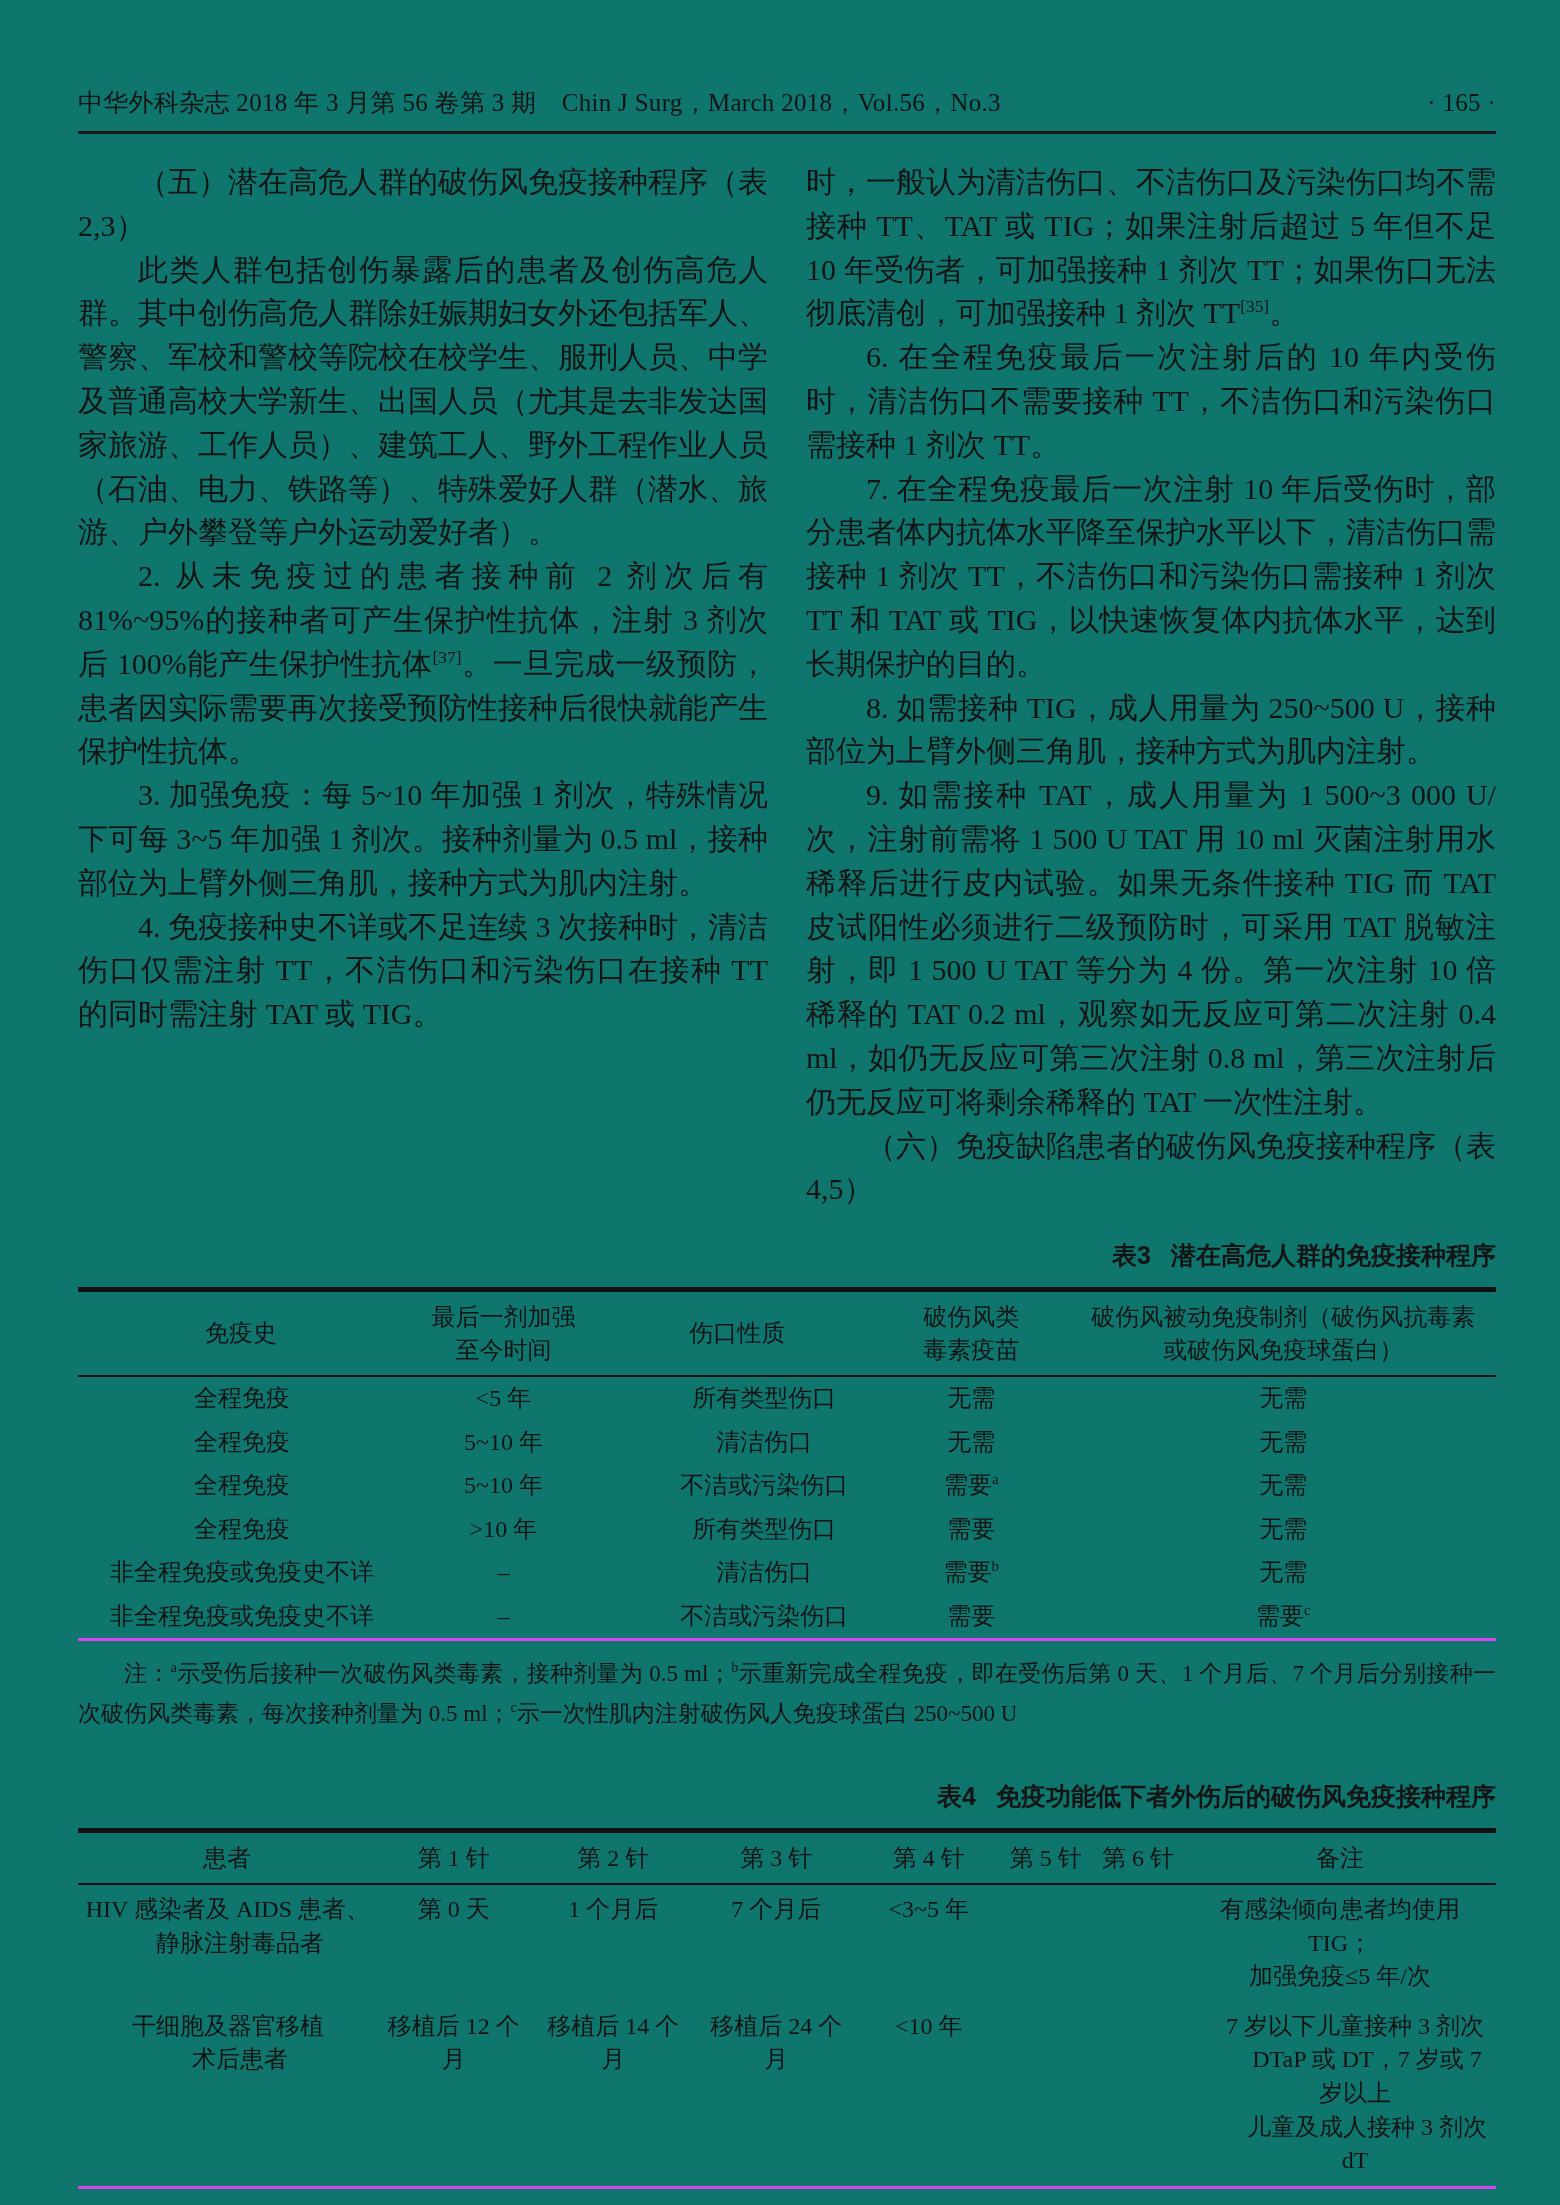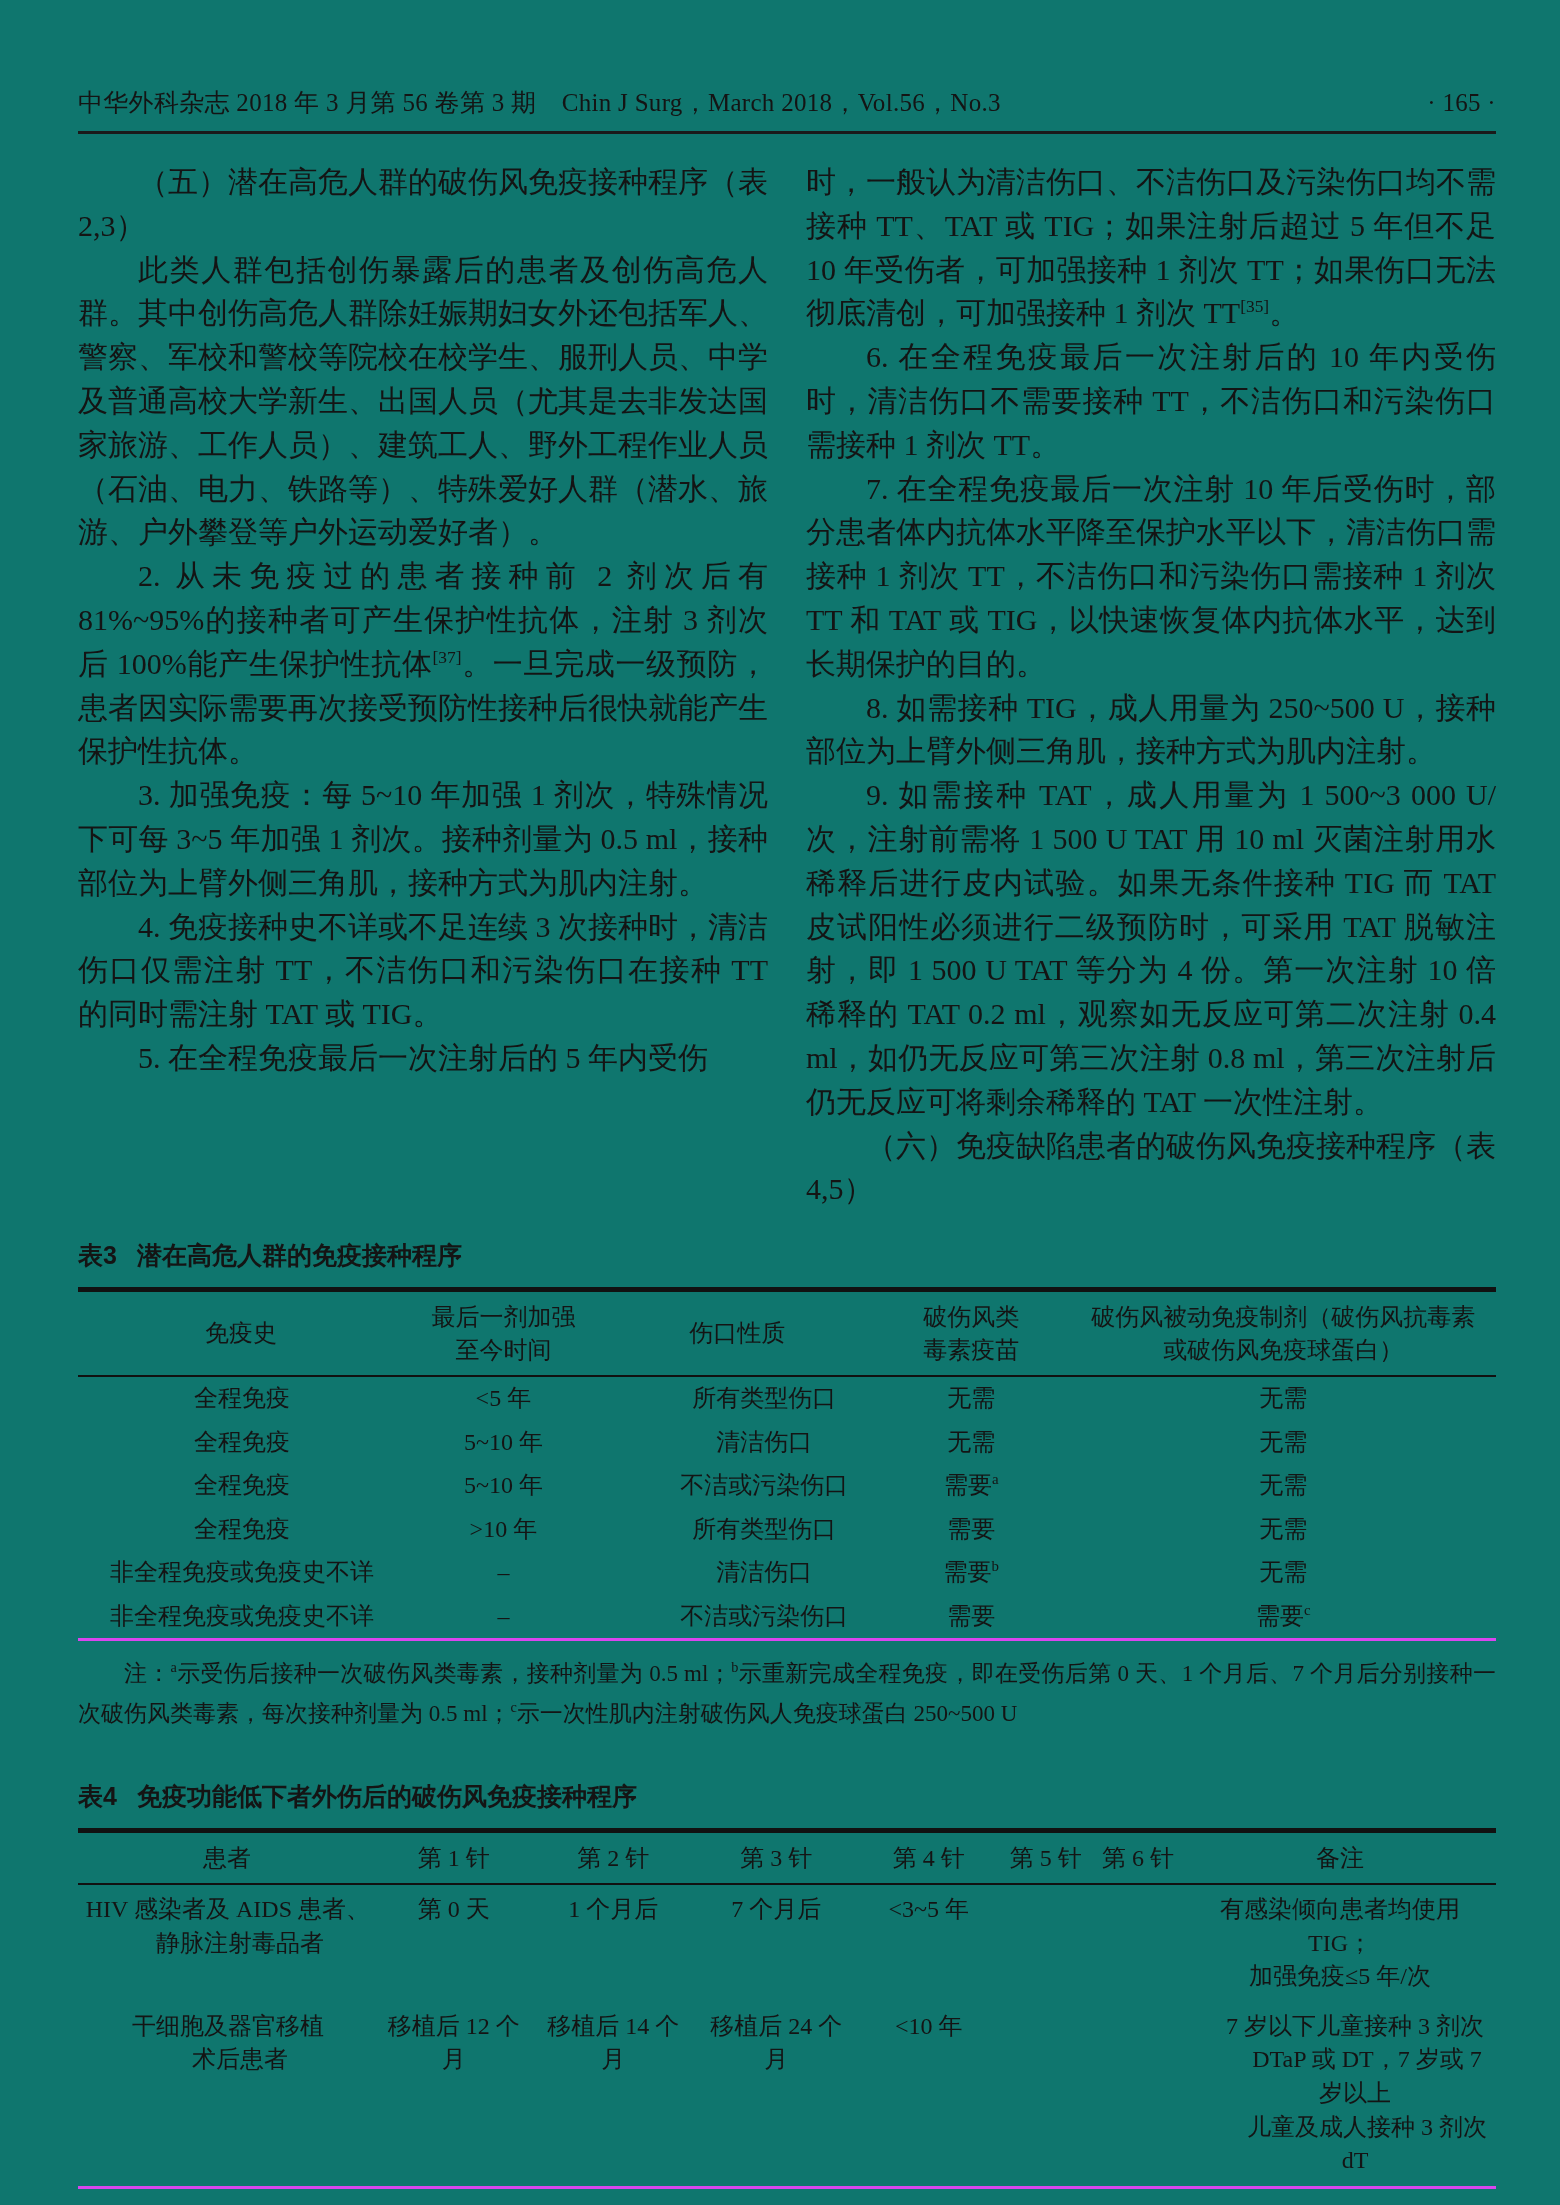--- a/index.html
+++ b/index.html
@@ -20,21 +20,21 @@
   }
   
   .columns { display:flex; gap:38px; margin-top:26px; }
   .col { width:698px; font-size:30px; line-height:1.46; text-align:justify; }
   .para { margin:0; }
   .ind { text-indent:2em; }
   sup.ref { font-size:0.58em; line-height:0; }
   sup.cell-sup { font-size:0.62em; line-height:0; }
   
   .tcaption {
-    text-align:left; margin:28px 0 0;
+    text-align:right; margin:28px 0 0;
     font-family:"Liberation Sans","DejaVu Sans",sans-serif;
     font-weight:700; font-size:25px;
   }
   .tcaption .tlabel { margin-right:20px; }
   table.tbl {
     width:100%; border-collapse:collapse; margin-top:15px;
     border-top:5px solid #111; border-bottom:3px solid #d946ef;
     font-size:24px;
   }
   .tbl th {
@@ -67,21 +67,20 @@
     <span>· 165 ·</span>
   </div>
 
   <div class="columns">
     <div class="col">
       <p class="para ind"><span>（五）潜在高危人群的破伤风免疫接种程序（表2,3）</span><sup class="ref"></sup><span></span></p>
       <p class="para ind"><span>此类人群包括创伤暴露后的患者及创伤高危人群。其中创伤高危人群除妊娠期妇女外还包括军人、警察、军校和警校等院校在校学生、服刑人员、中学及普通高校大学新生、出国人员（尤其是去非发达国家旅游、工作人员）、建筑工人、野外工程作业人员（石油、电力、铁路等）、特殊爱好人群（潜水、旅游、户外攀登等户外运动爱好者）。</span><sup class="ref"></sup><span></span></p>
       <p class="para ind"><span>2. 从未免疫过的患者接种前 2 剂次后有 81%~95%的接种者可产生保护性抗体，注射 3 剂次后 100%能产生保护性抗体</span><sup class="ref">[37]</sup><span>。一旦完成一级预防，患者因实际需要再次接受预防性接种后很快就能产生保护性抗体。</span></p>
       <p class="para ind"><span>3. 加强免疫：每 5~10 年加强 1 剂次，特殊情况下可每 3~5 年加强 1 剂次。接种剂量为 0.5 ml，接种部位为上臂外侧三角肌，接种方式为肌内注射。</span><sup class="ref"></sup><span></span></p>
       <p class="para ind"><span>4. 免疫接种史不详或不足连续 3 次接种时，清洁伤口仅需注射 TT，不洁伤口和污染伤口在接种 TT 的同时需注射 TAT 或 TIG。</span><sup class="ref"></sup><span></span></p>
-      <p class="para ind"><span>5. 在全程免疫最后一次注射后的 5 年内受伤</span><sup class="ref"></sup><span></span></p>
     </div>
     <div class="col">
       <p class="para"><span>时，一般认为清洁伤口、不洁伤口及污染伤口均不需接种 TT、TAT 或 TIG；如果注射后超过 5 年但不足 10 年受伤者，可加强接种 1 剂次 TT；如果伤口无法彻底清创，可加强接种 1 剂次 TT</span><sup class="ref">[35]</sup><span>。</span></p>
       <p class="para ind"><span>6. 在全程免疫最后一次注射后的 10 年内受伤时，清洁伤口不需要接种 TT，不洁伤口和污染伤口需接种 1 剂次 TT。</span><sup class="ref"></sup><span></span></p>
       <p class="para ind"><span>7. 在全程免疫最后一次注射 10 年后受伤时，部分患者体内抗体水平降至保护水平以下，清洁伤口需接种 1 剂次 TT，不洁伤口和污染伤口需接种 1 剂次 TT 和 TAT 或 TIG，以快速恢复体内抗体水平，达到长期保护的目的。</span><sup class="ref"></sup><span></span></p>
       <p class="para ind"><span>8. 如需接种 TIG，成人用量为 250~500 U，接种部位为上臂外侧三角肌，接种方式为肌内注射。</span><sup class="ref"></sup><span></span></p>
       <p class="para ind"><span>9. 如需接种 TAT，成人用量为 1 500~3 000 U/次，注射前需将 1 500 U TAT 用 10 ml 灭菌注射用水稀释后进行皮内试验。如果无条件接种 TIG 而 TAT 皮试阳性必须进行二级预防时，可采用 TAT 脱敏注射，即 1 500 U TAT 等分为 4 份。第一次注射 10 倍稀释的 TAT 0.2 ml，观察如无反应可第二次注射 0.4 ml，如仍无反应可第三次注射 0.8 ml，第三次注射后仍无反应可将剩余稀释的 TAT 一次性注射。</span><sup class="ref"></sup><span></span></p>
       <p class="para ind"><span>（六）免疫缺陷患者的破伤风免疫接种程序（表4,5）</span><sup class="ref"></sup><span></span></p>
     </div>
   </div>

